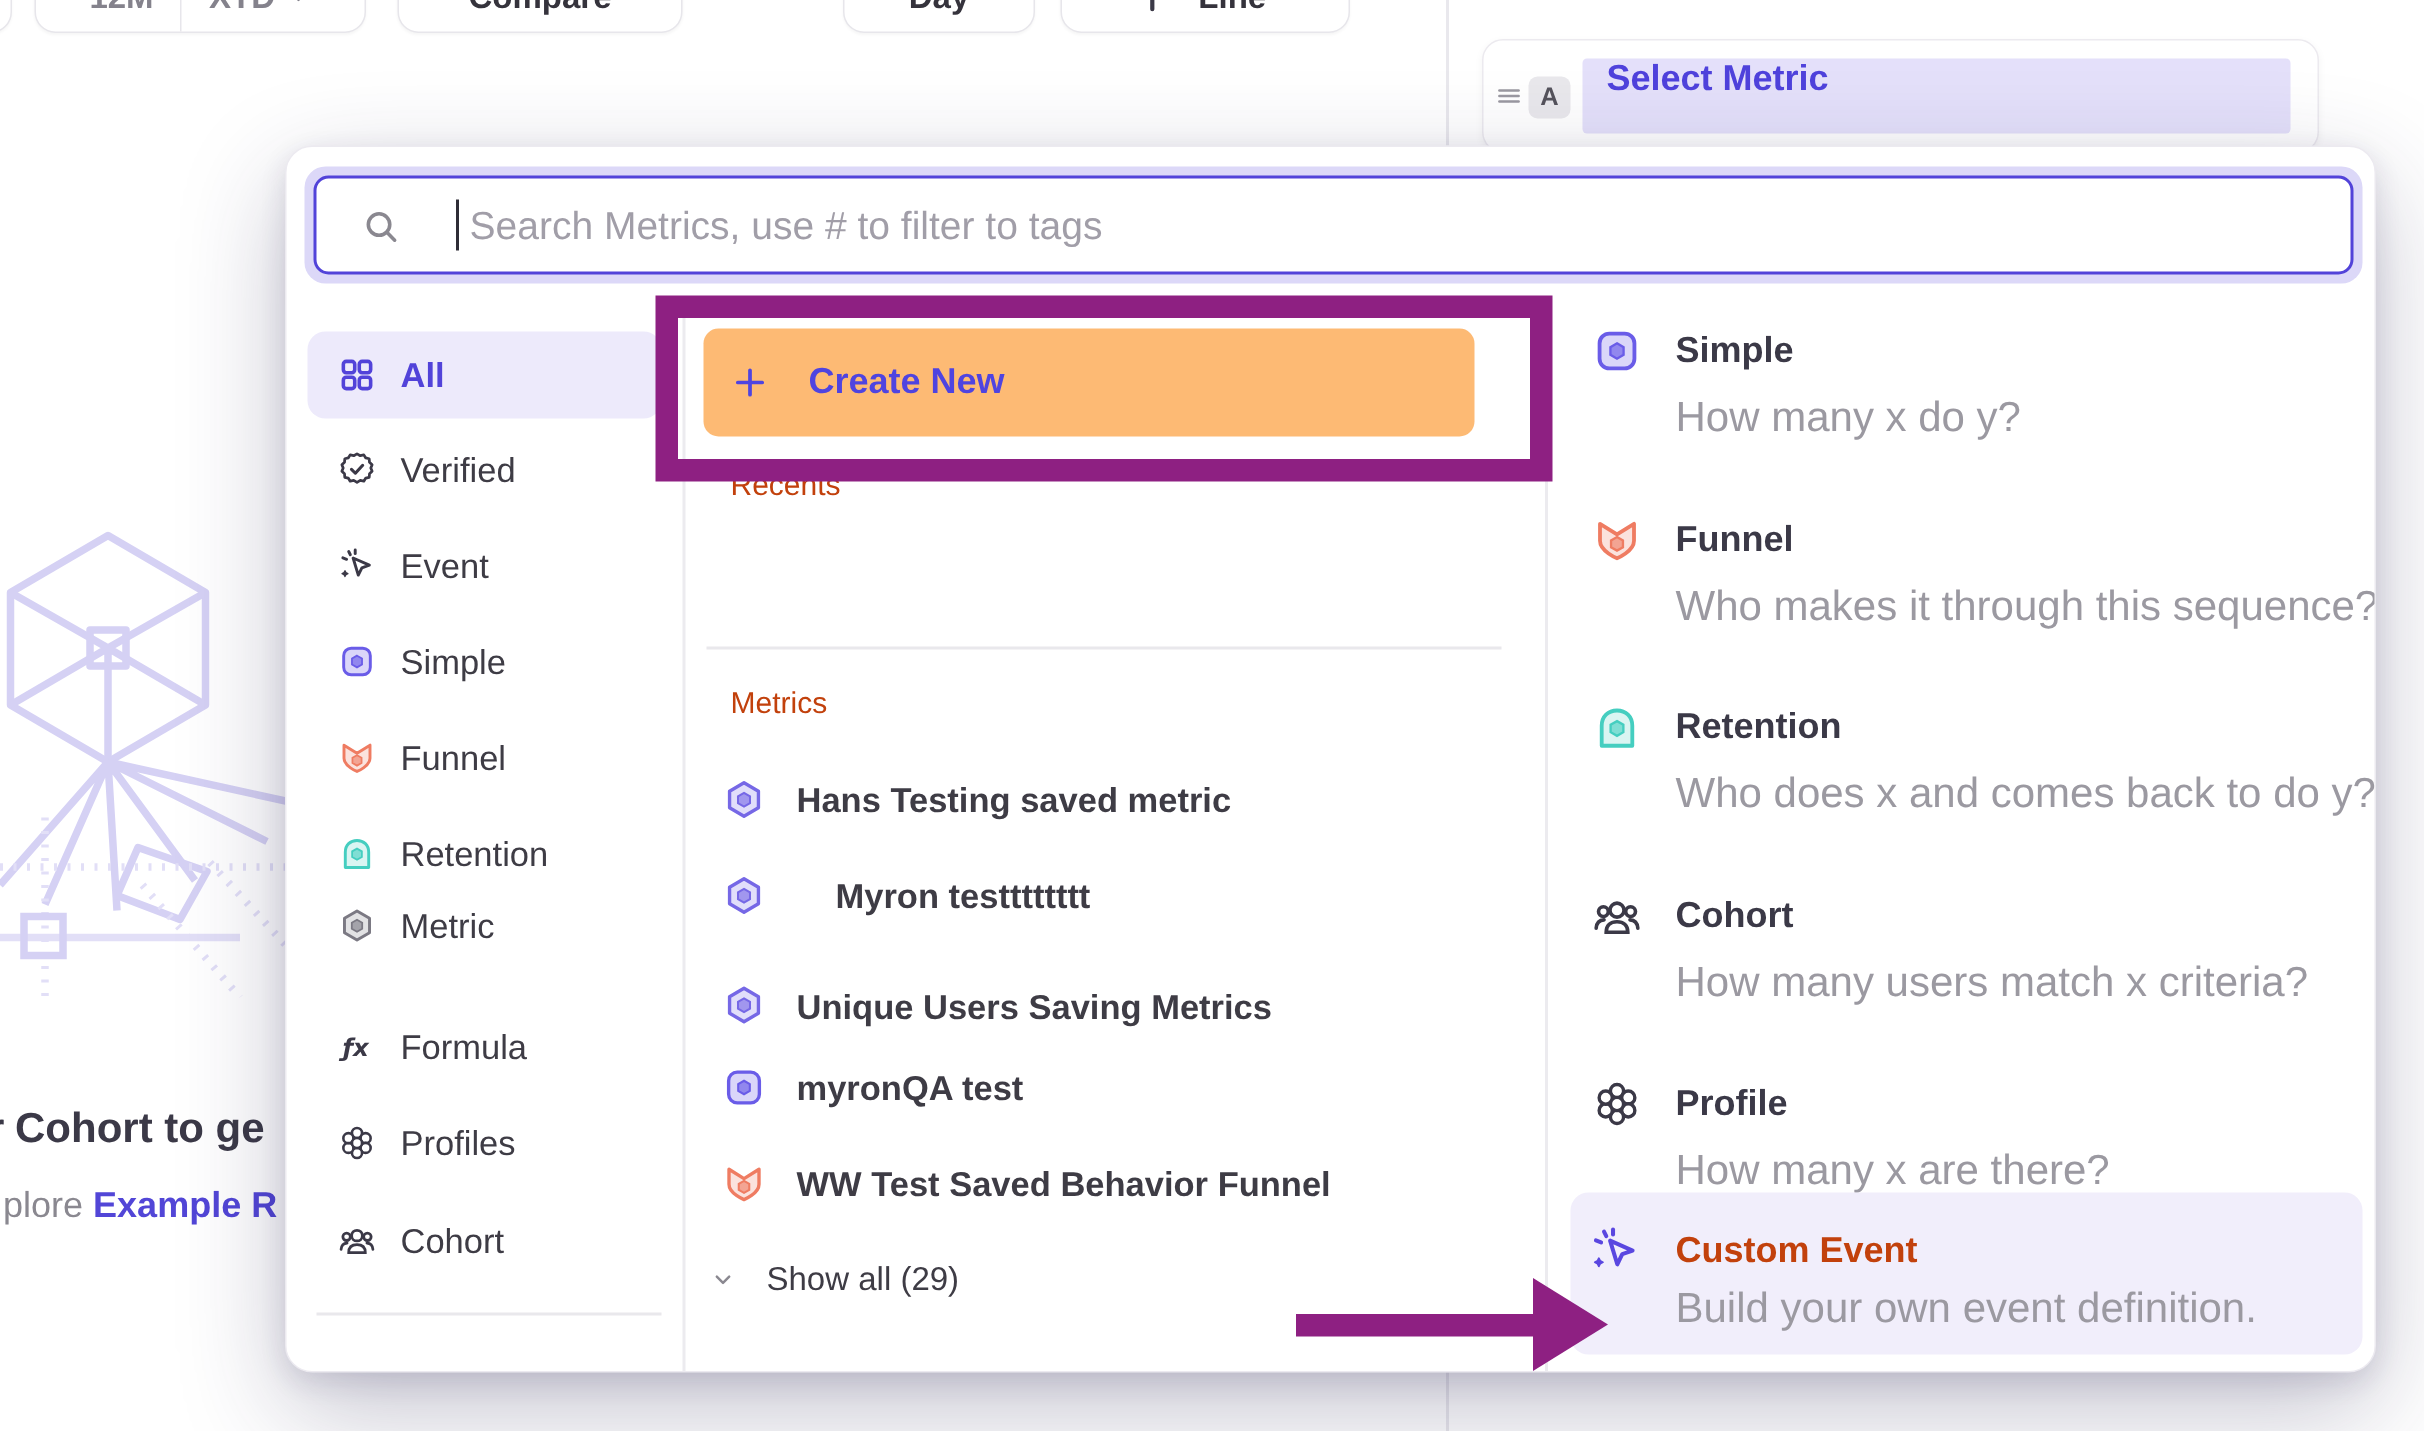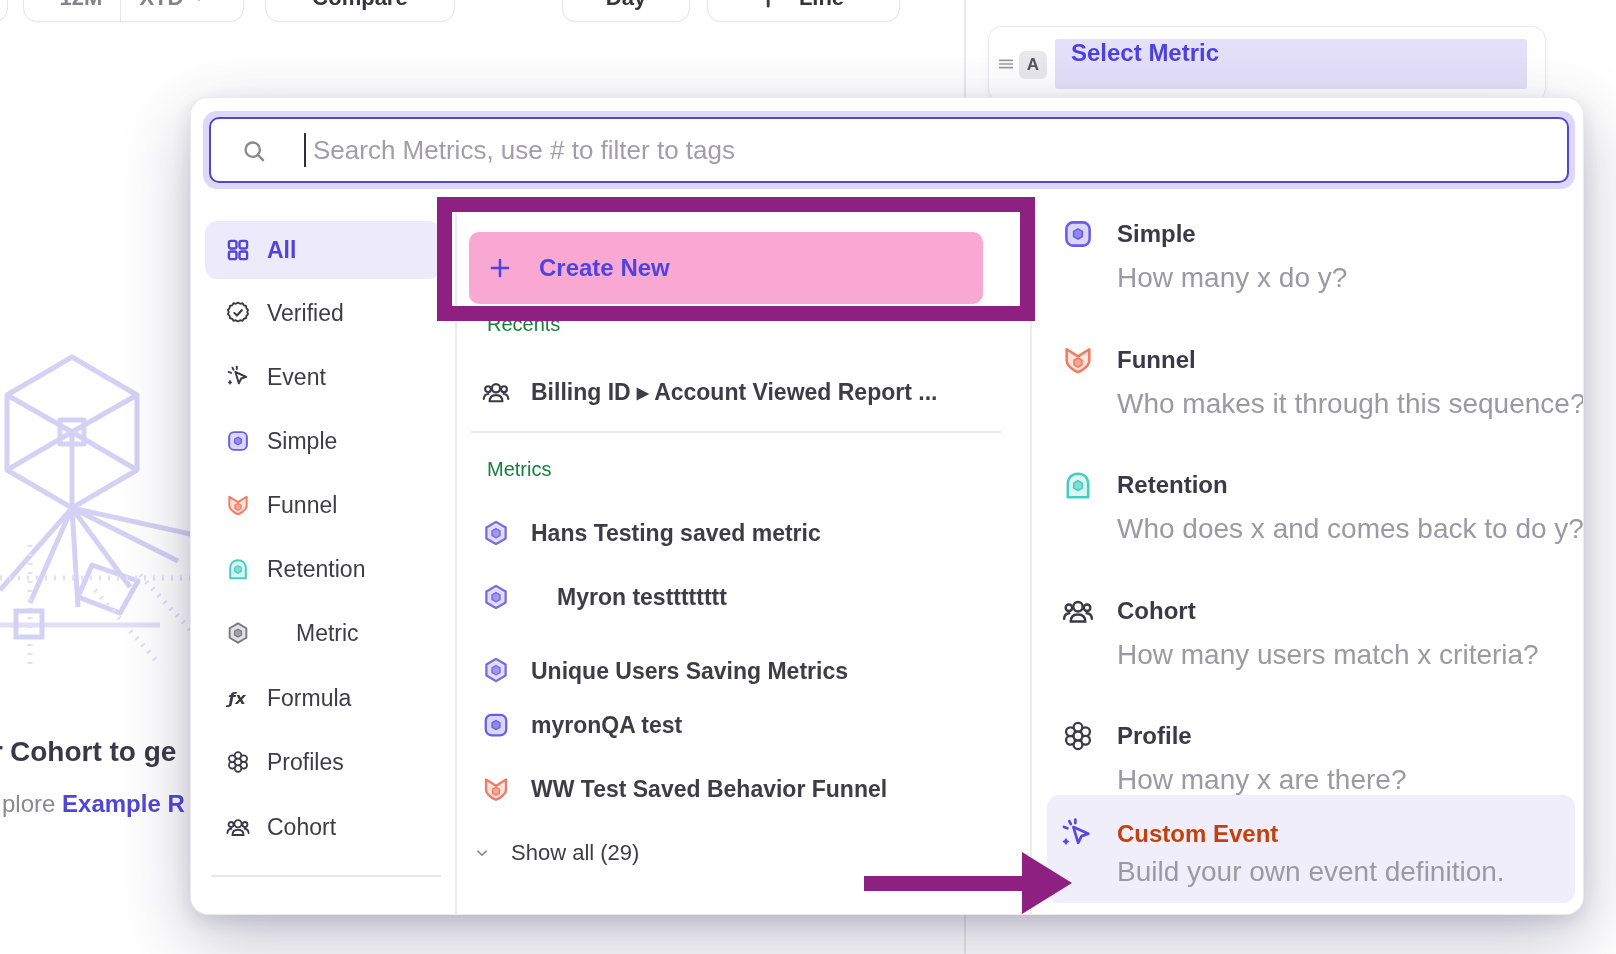--- a/index.html
+++ b/index.html
@@ -46,26 +46,26 @@
   .col-div{position:absolute;top:110px;height:708px;width:1.5px;background:#ecebef;}
 
   
   .side-row{position:absolute;left:14px;width:236px;height:48px;display:flex;align-items:center;
             padding-left:20px;font-size:23px;font-weight:500;color:#3e3c45;border-radius:12px;cursor:pointer;}
   .side-row .ic{width:26px;height:26px;margin-right:16px;flex:none;}
   .side-row.sel{background:#edeafb;color:#5243d9;font-weight:600;height:58px;}
   .side-div{position:absolute;left:20px;top:777px;width:230px;height:1.5px;background:#e9e8ec;}
 
   
-  .sec-label{position:absolute;left:296px;font-size:20px;font-weight:500;color:#15803d;line-height:22px;}
+  .sec-label{position:absolute;left:296px;font-size:20px;font-weight:500;color:#c2410c;line-height:22px;}
   .mid-row{position:absolute;left:280px;width:540px;height:48px;display:flex;align-items:center;
            padding-left:10px;font-size:23px;font-weight:600;color:#3e3c45;cursor:pointer;white-space:nowrap;}
   .mid-row .ic{width:30px;height:30px;margin-right:20px;flex:none;}
   .mid-div{position:absolute;left:280px;top:333px;width:530px;height:1.5px;background:#e9e8ec;}
-  .create-btn{position:absolute;left:278px;top:134px;width:514px;height:72px;background:#f9a8d4;border-radius:10px;
+  .create-btn{position:absolute;left:278px;top:121px;width:514px;height:72px;background:#fdba74;border-radius:10px;
               display:flex;align-items:center;padding-left:18px;font-size:24px;font-weight:600;color:#4f44e0;cursor:pointer;}
   .create-btn .ic{width:26px;height:26px;margin-right:26px;}
   .showall{position:absolute;left:282px;top:731px;height:48px;display:flex;align-items:center;
            font-size:22px;font-weight:500;color:#3e3c45;cursor:pointer;}
   .showall .ic{width:18px;height:18px;margin-right:20px;color:#8a8890;}
 
   
   .type-row{position:absolute;left:850px;width:534px;height:96px;cursor:pointer;}
   .type-row .ic{position:absolute;left:20px;top:10px;width:34px;height:34px;}
   .type-title{position:absolute;left:76px;top:12px;line-height:30px;font-size:24px;font-weight:600;color:#3b3947;white-space:nowrap;}
@@ -295,21 +295,21 @@
           <use href="#s-funnel"></use>
         </svg>
       <span>Funnel</span>
     </div>
     <div class="side-row" style="top:447px;">
       <svg class="ic teal">
           <use href="#s-arch-hex"></use>
         </svg>
       <span>Retention</span>
     </div>
-    <div class="side-row" style="top:511px;gap:29px;">
+    <div class="side-row" style="top:495px;">
       <svg class="ic gray">
           <use href="#s-hex-hex"></use>
         </svg>
       <span>Metric</span>
     </div>
     <div class="side-row" style="top:576px;">
       <svg class="ic">
           <use href="#s-fx"></use>
         </svg>
       <span>Formula</span>
@@ -335,26 +335,20 @@
     </div>
 
     <div class="create-btn">
       <svg class="ic" style="color:#4f44e0;">
           <use href="#s-plus"></use>
         </svg>
       <span>Create New</span>
     </div>
 
     <div class="sec-label" style="top:215px;">Recents</div>
-    <div class="mid-row" style="top:270px;">
-      <svg class="ic">
-          <use href="#s-people"></use>
-        </svg>
-      <span>Billing ID ▸ Account Viewed Report ...</span>
-    </div>
 
     <div class="mid-div"></div>
     <div class="sec-label" style="top:360px;">Metrics</div>
 
     <div class="mid-row" style="top:411px;">
       <svg class="ic hexpurple">
           <use href="#s-hex-hex"></use>
         </svg>
       <span>Hans Testing saved metric</span>
     </div>

